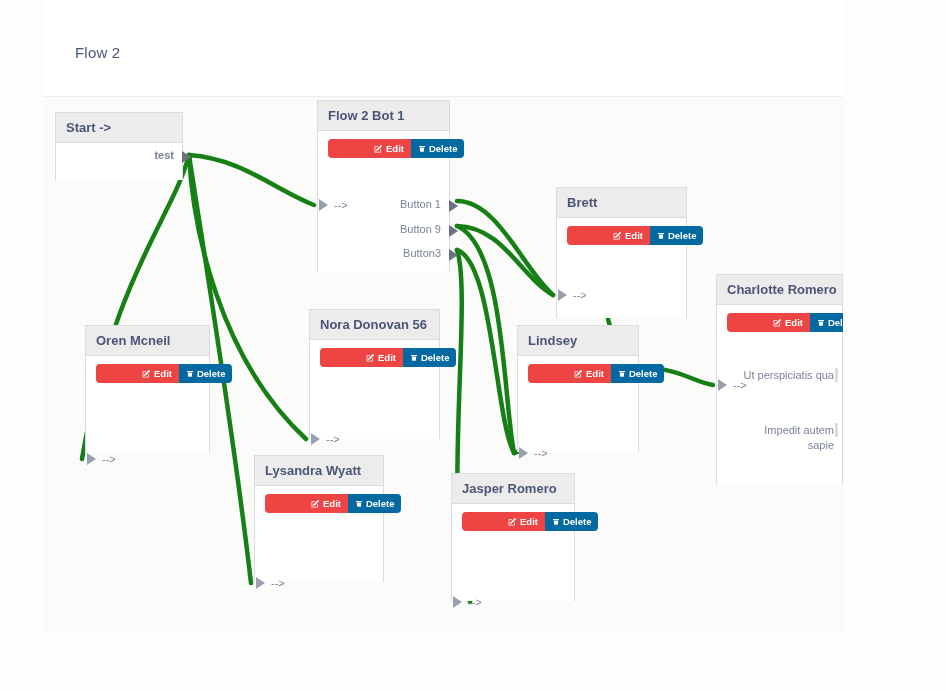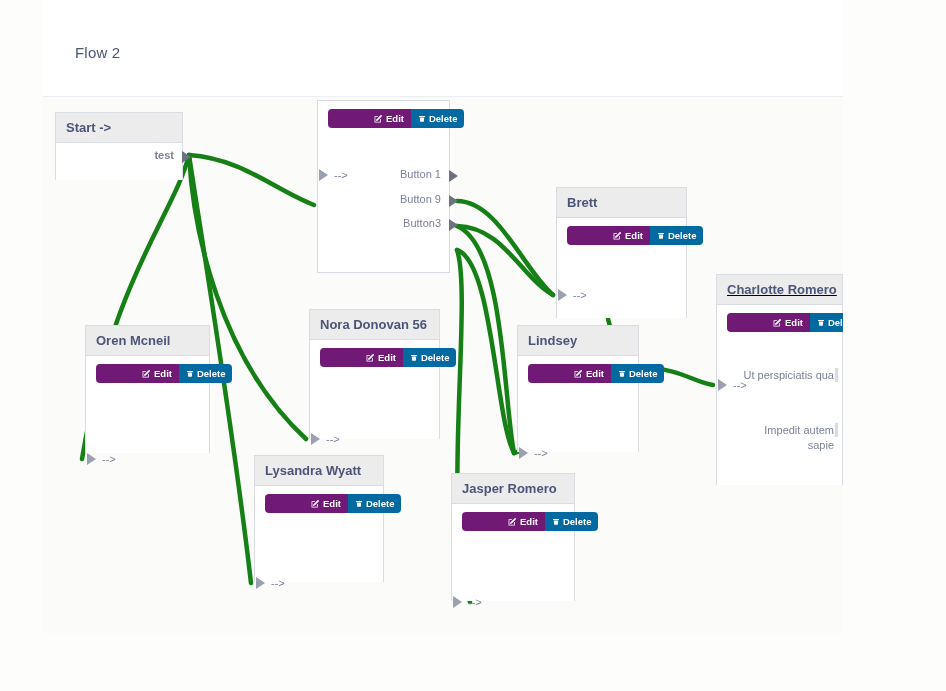--- a/index.html
+++ b/index.html
@@ -80,21 +80,21 @@
     align-items: center;
     gap: 3px;
     padding: 0 7px;
     font-size: 9.5px;
     font-weight: bold;
     color: #ffffff;
     line-height: 19px;
     cursor: pointer;
     white-space: nowrap;
   }
-  .btn-edit { background: #701a75; padding-left: 46px; }
+  .btn-edit { background: #ef4444; padding-left: 46px; }
   .btn-delete { background: #0369a1; }
   .btn svg { display: block; }
   
   .port-in {
     position: absolute;
     display: flex;
     align-items: center;
     font-size: 11px;
     color: #7b8299;
     white-space: nowrap;
@@ -177,20 +177,21 @@
       </svg>
     <div class="watermark"></div>
     <div id="nodes-layer">
         <div class="node" style="left: 12px; top: 15px; width: 128px; height: 68px;">
           <div class="node-header">Start -&gt;</div>
           <div class="node-body" style="height: 37px;">
             <div class="port-out" style="top: 6px; font-weight: bold;"><span>test</span><span class="tri"></span></div>
           </div>
         </div>
         <div class="node" style="left: 274px; top: 3px; width: 133px; height: 173px;">
+          <div class="node-header">Flow 2 Bot 1</div>
           <div class="node-body" style="height: 142px;">
             <div class="btn-group">
               <div class="btn btn-edit">
                 <span>
                   <svg width="9" height="9" viewBox="0 0 16 16">
                     <path fill="#fff" d="M12.5 1.5 14.5 3.5 6.5 11.5 3.5 12.5 4.5 9.5z"></path>
                     <path fill="#fff" d="M1 4h6v1.4H2.4v8.2h8.2V9H12v6H1z"></path>
                   </svg>
                 </span>
                 <span>Edit</span>
@@ -381,21 +382,21 @@
                 </span>
                 <span>Delete</span>
               </div>
             </div>
             <div class="port-in" style="left: 12px; top: 92px;">
               <span class="tri"></span>
               <span class="lbl">--&gt;</span>
             </div>
           </div>
         </div>
-        <div class="node" style="left: 673px; top: 177px; width: 127px; height: 211px; text-decoration: underline;">
+        <div class="node" style="left: 673px; top: 177px; width: 127px; height: 211px;">
           <div class="node-header">Charlotte Romero</div>
           <div class="node-body" style="height: 180px;">
             <div class="btn-group">
               <div class="btn btn-edit">
                 <span>
                   <svg width="9" height="9" viewBox="0 0 16 16">
                     <path fill="#fff" d="M12.5 1.5 14.5 3.5 6.5 11.5 3.5 12.5 4.5 9.5z"></path>
                     <path fill="#fff" d="M1 4h6v1.4H2.4v8.2h8.2V9H12v6H1z"></path>
                   </svg>
                 </span>

